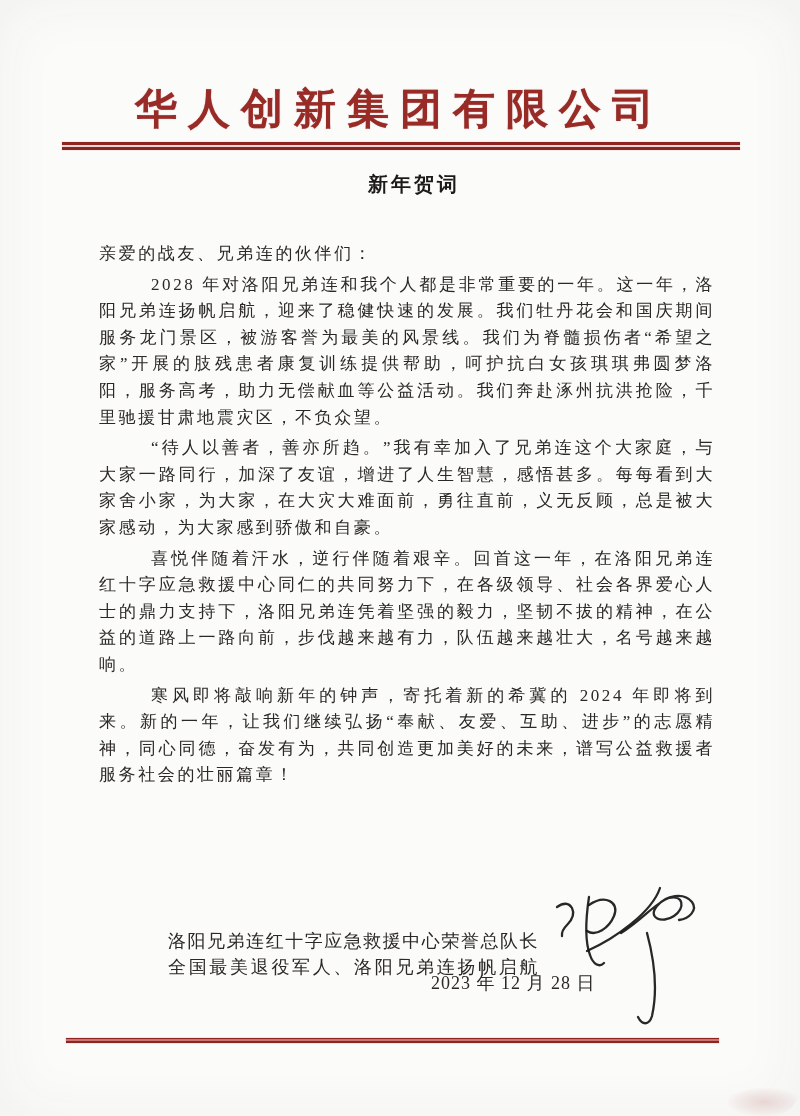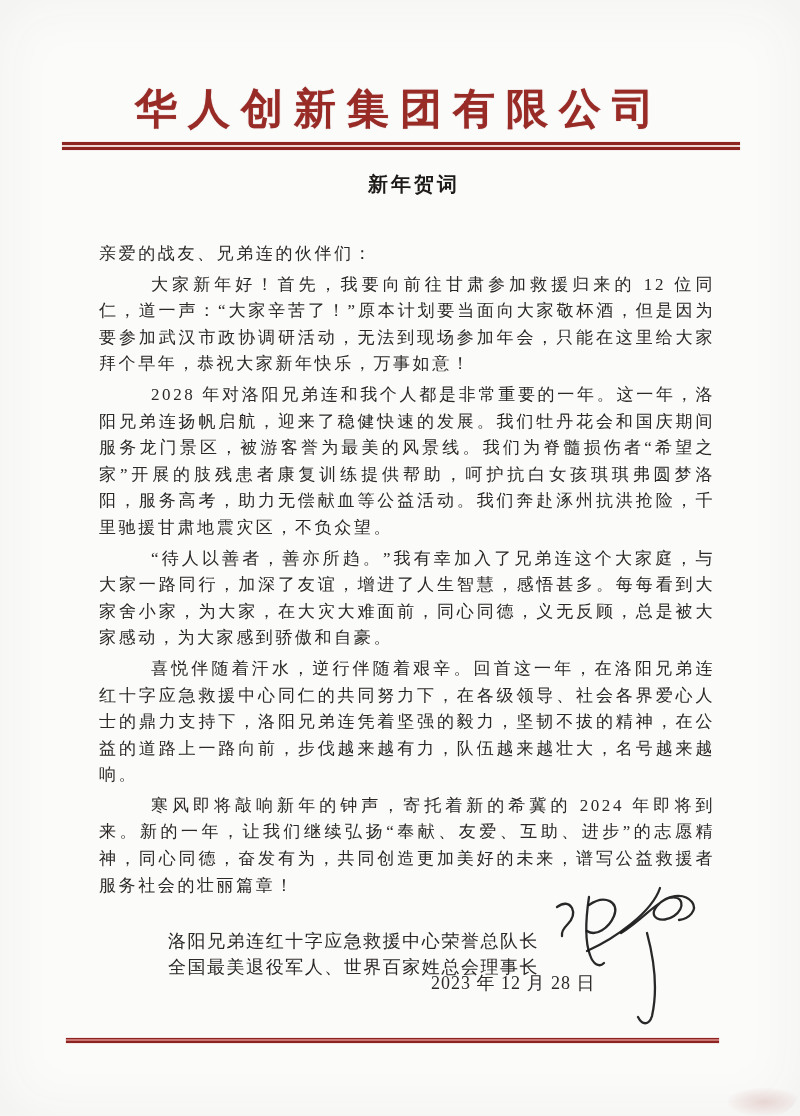--- a/index.html
+++ b/index.html
@@ -118,30 +118,29 @@
   <div class="header-rule">
     <div class="rule-thin"></div>
     <div class="rule-gap"></div>
     <div class="rule-thick"></div>
   </div>
 
   <div class="doc-title">新年贺词</div>
 
   <div class="body-text">
     <p class="salutation">亲爱的战友、兄弟连的伙伴们：</p>
-    <p>大家新年好！首先，我要向前往甘肃参加救援归来的 12 位同仁，道一声：“大家辛苦了！”原本计划要当面向大家敬杯酒，但是因为要参加武汉市政协调研活动，无法到现场参加年会，只能在这里给大家拜个早年，恭祝大家新年快乐，万事如意！</p>
     <p>2028 年对洛阳兄弟连和我个人都是非常重要的一年。这一年，洛阳兄弟连扬帆启航，迎来了稳健快速的发展。我们牡丹花会和国庆期间服务龙门景区，被游客誉为最美的风景线。我们为脊髓损伤者“希望之家”开展的肢残患者康复训练提供帮助，呵护抗白女孩琪琪弗圆梦洛阳，服务高考，助力无偿献血等公益活动。我们奔赴涿州抗洪抢险，千里驰援甘肃地震灾区，不负众望。</p>
-    <p>“待人以善者，善亦所趋。”我有幸加入了兄弟连这个大家庭，与大家一路同行，加深了友谊，增进了人生智慧，感悟甚多。每每看到大家舍小家，为大家，在大灾大难面前，同心同德，义无反顾，总是被大家感动，为大家感到骄傲和自豪。</p>
+    <p>“待人以善者，善亦所趋。”我有幸加入了兄弟连这个大家庭，与大家一路同行，加深了友谊，增进了人生智慧，感悟甚多。每每看到大家舍小家，为大家，在大灾大难面前，勇往直前，义无反顾，总是被大家感动，为大家感到骄傲和自豪。</p>
     <p>喜悦伴随着汗水，逆行伴随着艰辛。回首这一年，在洛阳兄弟连红十字应急救援中心同仁的共同努力下，在各级领导、社会各界爱心人士的鼎力支持下，洛阳兄弟连凭着坚强的毅力，坚韧不拔的精神，在公益的道路上一路向前，步伐越来越有力，队伍越来越壮大，名号越来越响。</p>
     <p>寒风即将敲响新年的钟声，寄托着新的希冀的 2024 年即将到来。新的一年，让我们继续弘扬“奉献、友爱、互助、进步”的志愿精神，同心同德，奋发有为，共同创造更加美好的未来，谱写公益救援者服务社会的壮丽篇章！</p>
   </div>
 
   <div class="signature-block">
     <div class="sig-line">洛阳兄弟连红十字应急救援中心荣誉总队长</div>
-    <div class="sig-line">全国最美退役军人、世界百家姓总会理事长</div>
+    <div class="sig-line">全国最美退役军人、洛阳兄弟连扬帆启航</div>
   </div>
 
   <div class="handwritten" aria-hidden="true">
     <svg viewBox="0 0 160 145">
       <path d="M 12 24 q 10 -7 15 1 q 4 8 -5 17 q -6 6 -5 11"></path>
       <path d="M 44 14 c -3 20 -5 42 1 58 c 3 9 9 13 14 8"></path>
       <path d="M 44 22 c 16 -11 31 -3 25 11 c -5 12 -18 21 -27 15"></path>
       <path d="M 115 5 c -8 24 -44 50 -73 63"></path>
       <path d="M 76 50 c 20 -12 35 -31 48 -35 c 14 -4 17 10 5 18 c -12 8 -27 2 -17 -10 c 9 -11 27 -14 35 -4 c 6 8 -3 17 -13 18"></path>
       <path d="M 102 50 c 7 26 11 56 5 83 c -3 10 -10 9 -14 1"></path>

